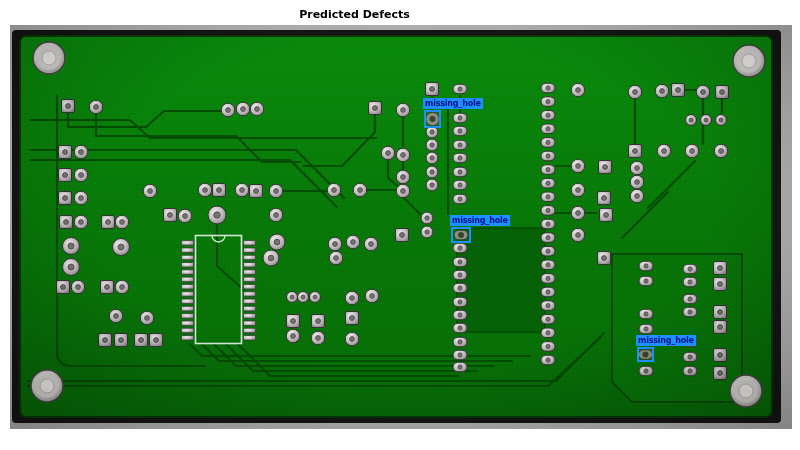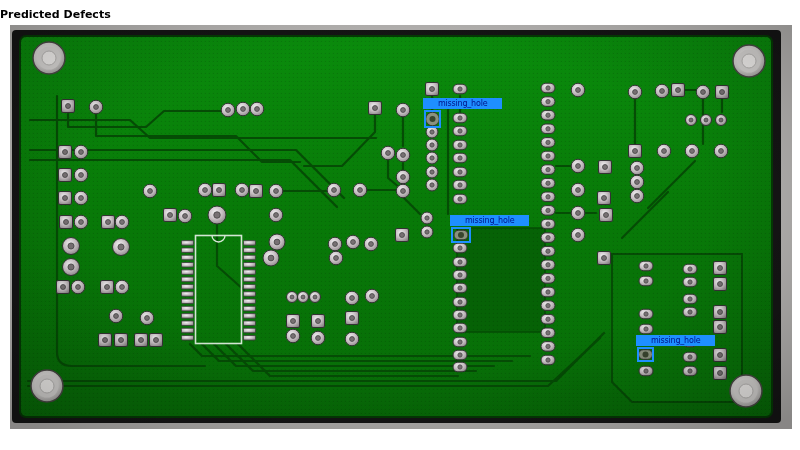--- a/index.html
+++ b/index.html
@@ -1,23 +1,23 @@
 <!DOCTYPE html>
 <html><head>
 <meta charset="utf-8">
 <style>
   html,body{margin:0;padding:0;background:#ffffff;}
   #fig{position:relative;width:800px;height:450px;background:#ffffff;overflow:hidden;
        font-family:"DejaVu Sans", sans-serif;}
-  #title{position:absolute;top:8px;left:0;width:709px;text-align:left;
+  #title{position:absolute;top:8px;left:0;width:709px;text-align:center;
          font-size:11px;font-weight:bold;color:#000;}
   #photo-svg{position:absolute;left:0;top:0;}
   .det-box{position:absolute;border:2px solid #1e8fff;box-sizing:border-box;z-index:5;}
   .det-label{position:absolute;background:#1e8fff;color:#001489;font-size:8px;
-             font-weight:normal;line-height:11px;height:11px;padding:0 15px;
+             font-weight:bold;line-height:11px;height:11px;padding:0 2px;
              letter-spacing:-0.2px;white-space:nowrap;z-index:6;}
 </style>
 </head>
 <body>
 
 <div id="fig">
   <div id="title">Predicted Defects</div>
   <svg id="photo-svg" width="800" height="450" viewBox="0 0 800 450">
       <defs>
         <radialGradient id="padGrad" cx="40%" cy="35%" r="75%">

